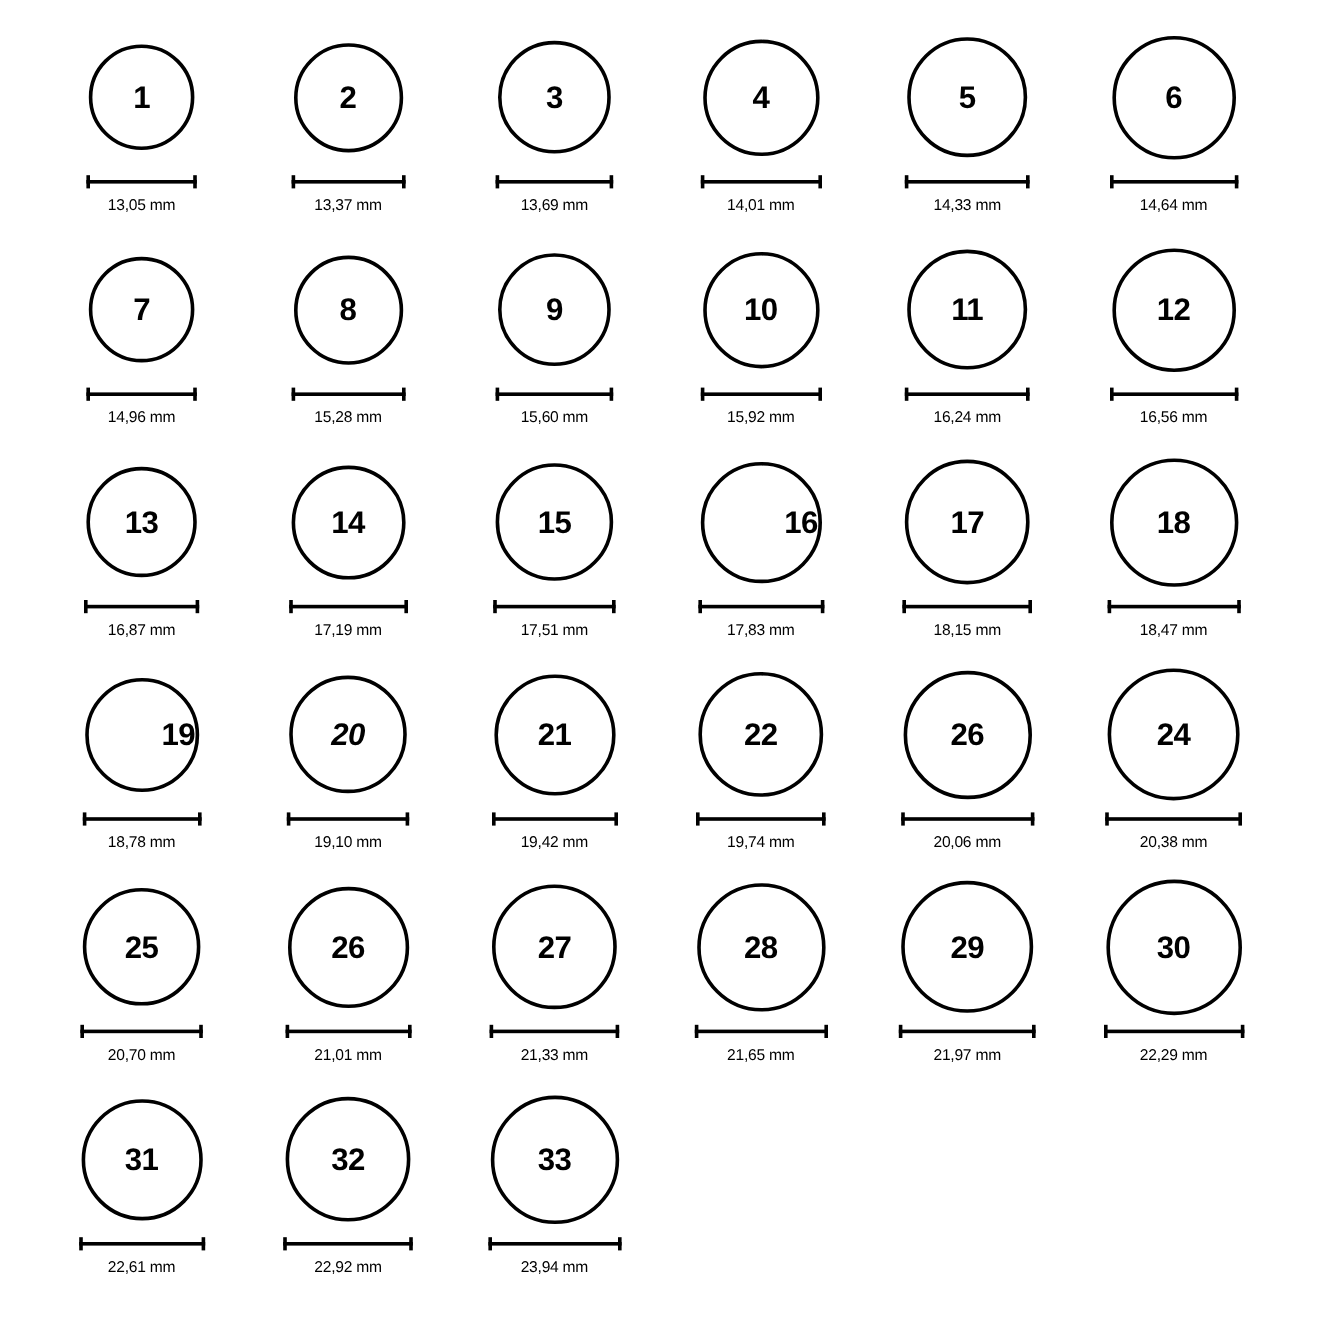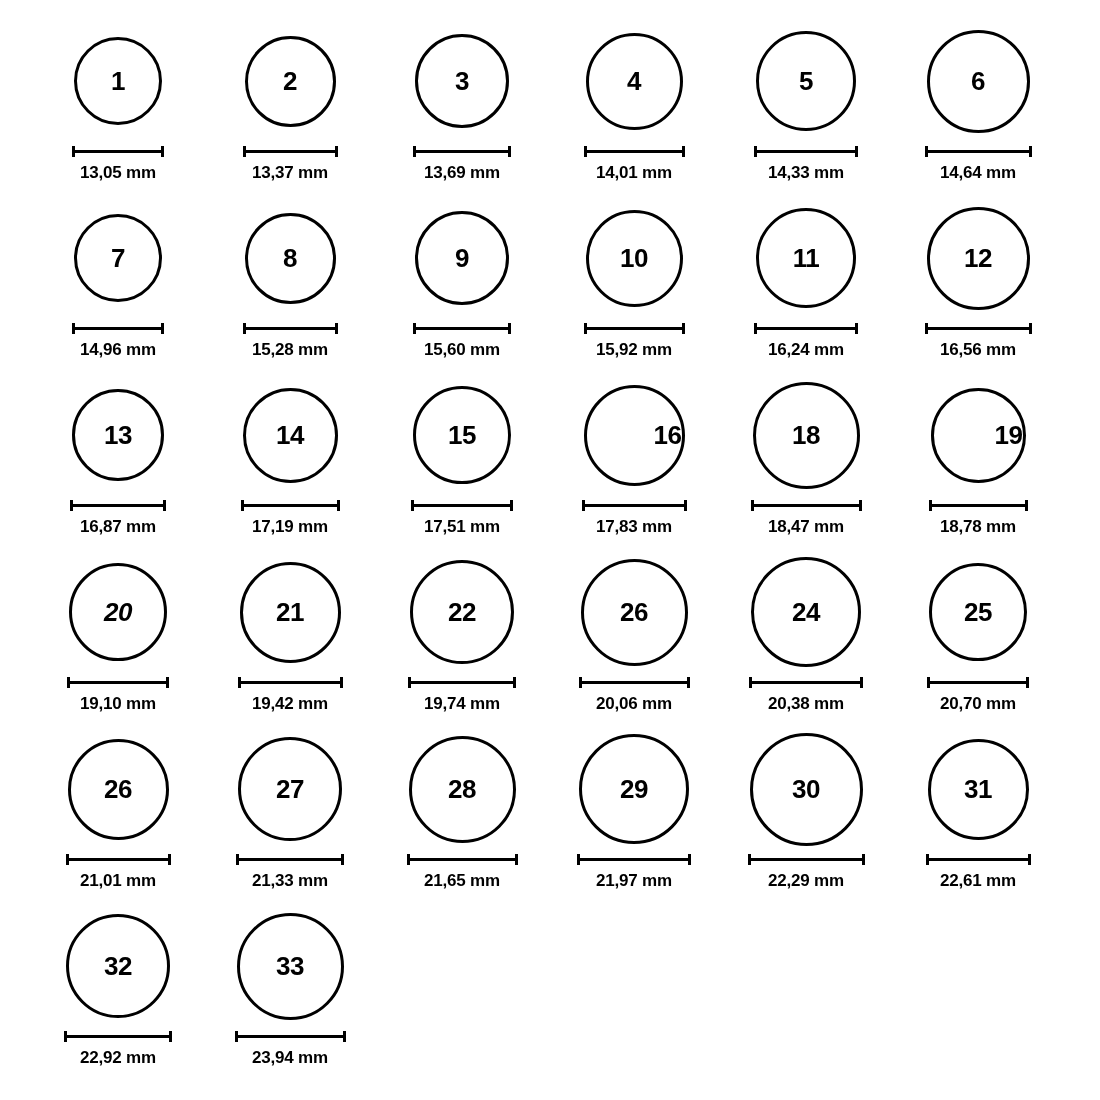--- a/index.html
+++ b/index.html
@@ -74,22 +74,22 @@
   .bar .cap {
     position: absolute;
     top: 0;
     width: 3px;
     height: 11px;
     background: #000000;
   }
   .bar .cap.left { left: 0; }
   .bar .cap.right { right: 0; }
   .mm {
-    font-size: 17px;
-    font-weight: bold;
+    font-size: 13px;
+    font-weight: normal;
     margin-top: 6px;
     letter-spacing: -0.2px;
     white-space: nowrap;
   }
 </style>
 </head>
 <body>
 
 <div id="chart">
   <div class="grid">
@@ -296,20 +296,33 @@
         </div>
         <div class="bar" style="width: 105px;">
           <div class="line"></div>
           <div class="cap left"></div>
           <div class="cap right"></div>
         </div>
         <div class="mm">17,83 mm</div>
       </div>
       <div class="cell">
         <div class="ring-wrap">
+          <div class="ring" style="width: 104px; height: 104px;">
+            <span class="ring-num">17</span>
+          </div>
+        </div>
+        <div class="bar" style="width: 108px;">
+          <div class="line"></div>
+          <div class="cap left"></div>
+          <div class="cap right"></div>
+        </div>
+        <div class="mm">18,15 mm</div>
+      </div>
+      <div class="cell">
+        <div class="ring-wrap">
           <div class="ring" style="width: 107px; height: 107px;">
             <span class="ring-num">18</span>
           </div>
         </div>
         <div class="bar" style="width: 111px;">
           <div class="line"></div>
           <div class="cap left"></div>
           <div class="cap right"></div>
         </div>
         <div class="mm">18,47 mm</div>

